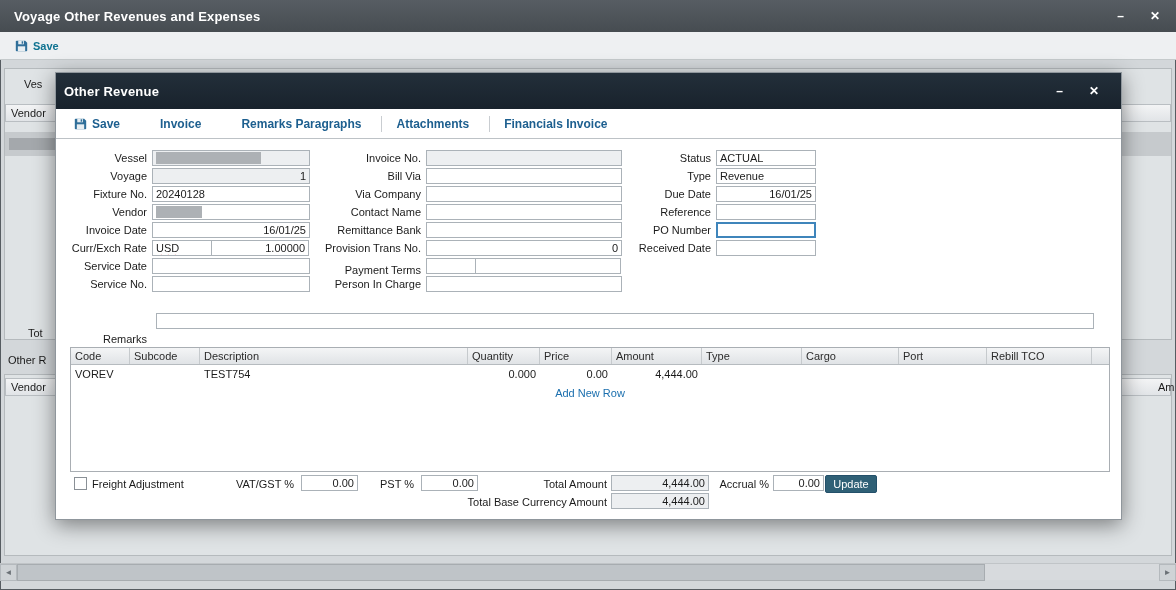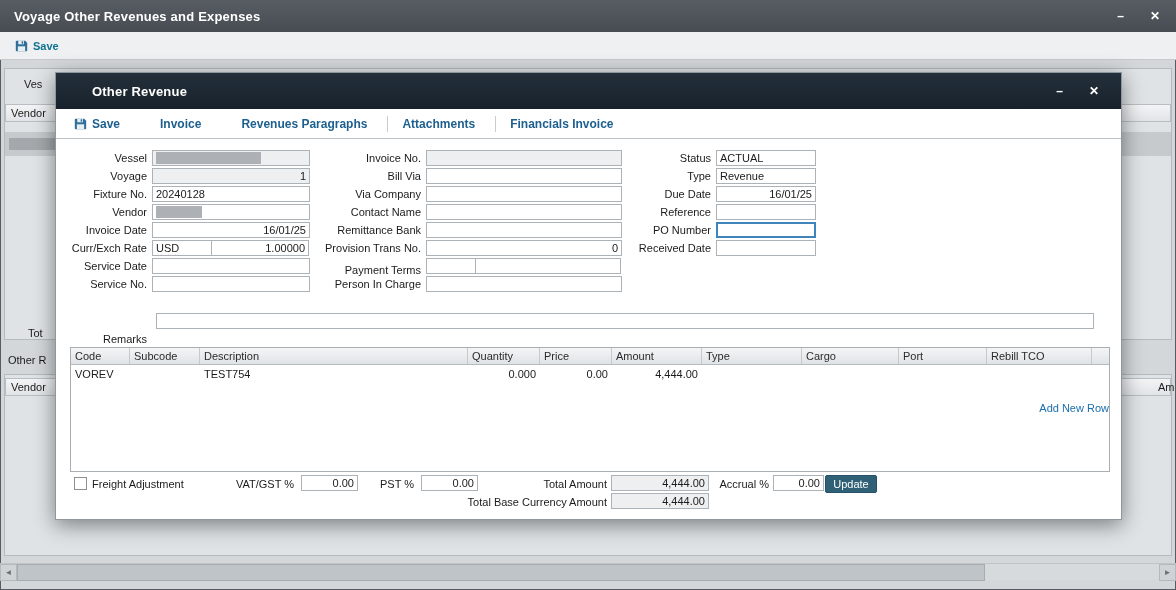--- a/index.html
+++ b/index.html
@@ -23,21 +23,21 @@
   .redact { display:inline-block; height:12px; background:#adb1b5; }
 
   
   #hscroll { position:absolute; left:0; top:563px; width:1176px; height:17px; background:#d7dadd; border-top:1px solid #c0c4c7; }
   .scroll-btn { position:absolute; top:0; width:17px; height:17px; background:#cfd3d6; border:1px solid #b4b9bd; color:#6b7176; font-size:8px; display:flex; align-items:center; justify-content:center; cursor:pointer; }
   #hthumb { position:absolute; left:17px; top:0; width:968px; height:17px; background:#bfc4c8; border:1px solid #a7acb0; cursor:pointer; }
 
   
   #modal { position:absolute; left:55px; top:72px; width:1067px; height:448px; background:#fff; border:1px solid #8f969c; box-shadow:0 5px 20px rgba(0,0,0,.45); z-index:10; }
   #modal-titlebar { position:absolute; left:0; top:0; width:100%; height:36px; background:linear-gradient(#232f3a,#18222c); display:flex; align-items:center; }
-  #modal-titlebar .title { color:#fff; font-weight:bold; font-size:13px; padding-left:36px; letter-spacing:.2px; }
+  #modal-titlebar .title { color:#fff; font-weight:bold; font-size:13px; padding-left:8px; letter-spacing:.2px; }
   #modal-titlebar .win-controls { right:22px; height:36px; }
   #modal-toolbar { position:absolute; left:0; top:36px; width:100%; height:30px; background:#fff; border-bottom:1px solid #bdc2c6; display:flex; align-items:center; padding-left:18px; }
   .mtool { color:#1d5f8f; font-weight:bold; font-size:12px; cursor:pointer; display:flex; align-items:center; gap:5px; padding:0 20px 0 0; }
   .mtool + .mtool { padding-left:20px; }
   .vsep { width:1px; height:16px; background:#c9cdd1; }
 
   
   .fcol { position:absolute; top:77px; display:flex; flex-direction:column; }
   .frow { display:flex; align-items:center; height:16px; margin-bottom:2px; }
   .flabel { text-align:right; padding-right:5px; white-space:nowrap; color:#1b1b1b; }
@@ -47,21 +47,21 @@
   .field.focus { border:2px solid #3f85bb; padding:0 2px; }
   .misspell { text-decoration:underline wavy #e03c3c; text-decoration-thickness:1px; text-underline-offset:2px; }
 
   
   #grid { position:absolute; left:14px; top:274px; width:1040px; height:125px; border:1px solid #a9aeb3; background:#fff; overflow:hidden; }
   .ghead { display:flex; height:17px; background:linear-gradient(#f4f5f6,#e0e3e6); border-bottom:1px solid #b6bbbf; }
   .gh { border-right:1px solid #c6cacd; padding:2px 4px 0; white-space:nowrap; overflow:hidden; color:#2b2b2b; cursor:pointer; }
   .grow { display:flex; height:18px; align-items:center; cursor:pointer; }
   .gc { padding:0 4px; white-space:nowrap; overflow:hidden; }
   .num-cell { text-align:right; }
-  .gadd { text-align:right; margin-top:19px; }
+  .gadd { text-align:center; margin-top:4px; }
   .gadd span { color:#1b6fae; cursor:pointer; }
 
   
   .flabel-abs { position:absolute; text-align:right; white-space:nowrap; }
   .field-abs { position:absolute; }
   #chk { position:absolute; left:18px; top:404px; width:13px; height:13px; background:#fff; border:1px solid #8a9096; cursor:pointer; }
   #update-btn { position:absolute; left:769px; top:402px; width:52px; height:18px; background:#2f6076; border:1px solid #24506a; color:#fff; font-size:11px; display:flex; align-items:center; justify-content:center; border-radius:2px; cursor:pointer; }
 </style>
 </head>
 <body>
@@ -125,21 +125,21 @@
       <span class="mtool">
         <svg viewBox="0 0 16 16" width="13" height="13">
             <path d="M2 2h10.5L15 4.5V14a1 1 0 0 1-1 1H2a1 1 0 0 1-1-1V3a1 1 0 0 1 1-1z" fill="#2f6e99"></path>
             <rect x="4" y="2" width="7" height="4.5" fill="#e8eef2"></rect>
             <rect x="8.2" y="2.8" width="1.8" height="3" fill="#2f6e99"></rect>
             <rect x="3.5" y="9" width="9" height="6" fill="#e8eef2"></rect>
           </svg>
         <span>Save</span>
       </span>
       <span class="mtool">Invoice</span>
-      <span class="mtool">Revenues Paragraphs</span>
+      <span class="mtool">Remarks Paragraphs</span>
       <span class="vsep"></span>
       <span class="mtool" style="padding-left:14px;">Attachments</span>
       <span class="vsep"></span>
       <span class="mtool" style="padding-left:14px;">Financials Invoice</span>
     </div>
 
     <div class="fcol" style="left:2px;">
       <div class="frow">
         <div class="flabel" style="width:94px;">Vessel</div>
         <div class="field ro" style="width:158px;">

